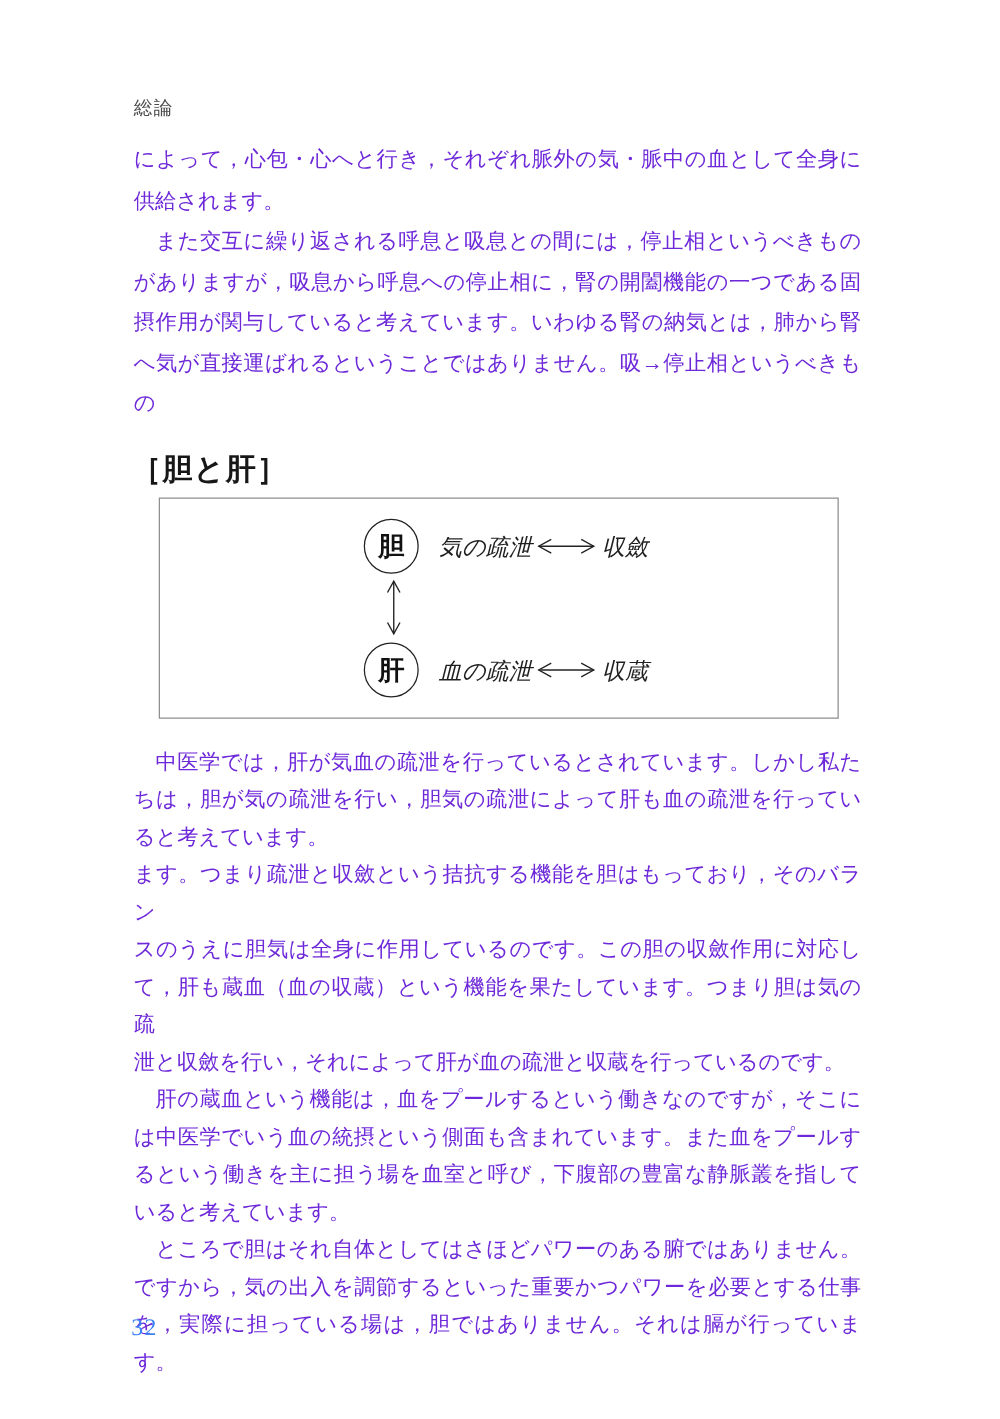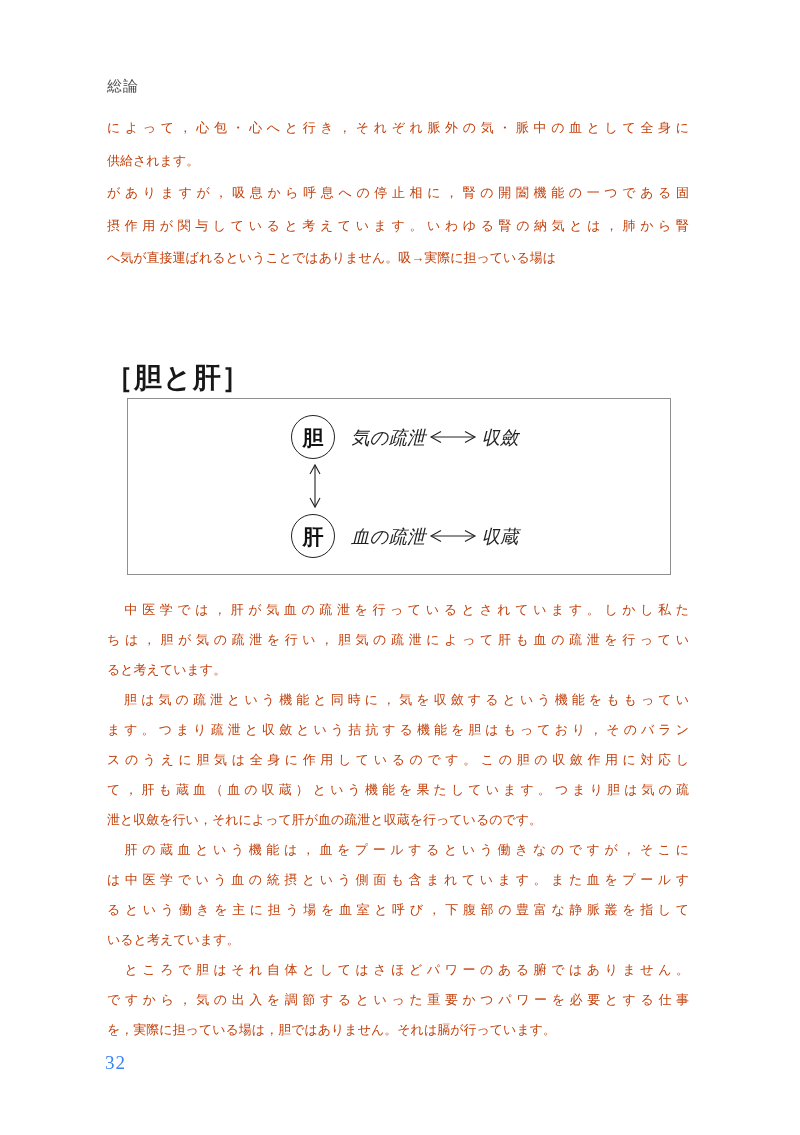--- a/index.html
+++ b/index.html
@@ -11,36 +11,36 @@
     font-family:"Liberation Serif","DejaVu Serif",serif;
     color:#1f1f1f;
   }
   .running-header{
     position:absolute;left:107px;top:77px;
     font-family:"Liberation Sans","DejaVu Sans",sans-serif;
     font-size:15px;color:#4a4a4a;letter-spacing:1px;
   }
   .textblock{
     position:absolute;left:107px;width:582px;
-    font-size:13px;color:#c2410c;
+    font-size:17px;color:#6d28d9;
   }
   #block1{top:112px;}
   #block1 .tline{line-height:32.5px;}
   #block2{top:595px;}
   #block2 .tline{line-height:30px;}
   .tline{
     text-align:justify;
     text-align-last:justify;
     text-justify:inter-ideograph;
   }
   .para .tline:last-child{text-align-last:left;}
   .section-heading{
     position:absolute;left:105px;top:359px;margin:0;
     font-family:"Liberation Sans","DejaVu Sans",sans-serif;
-    font-size:28px;font-weight:700;color:#171717;
+    font-size:24px;font-weight:700;color:#171717;
     letter-spacing:1px;
   }
   .diagram-box{
     position:absolute;left:127px;top:398px;
     width:544px;height:177px;
     border:1.5px solid #8f8f8f;
     background:#ffffff;
     box-sizing:border-box;
   }
   .diagram-row{
@@ -79,23 +79,24 @@
 <div class="page">
 
   <div class="running-header">総論</div>
 
   <div class="textblock" id="block1">
     <div class="para">
         <div class="tline">によって，心包・心へと行き，それぞれ脈外の気・脈中の血として全身に</div>
         <div class="tline">供給されます。</div>
       </div>
     <div class="para">
+        <div class="tline">　また交互に繰り返される呼息と吸息との間には，停止相というべきもの</div>
         <div class="tline">がありますが，吸息から呼息への停止相に，腎の開闔機能の一つである固</div>
         <div class="tline">摂作用が関与していると考えています。いわゆる腎の納気とは，肺から腎</div>
-        <div class="tline">へ気が直接運ばれるということではありません。吸→実際に担っている場は</div>
+        <div class="tline">へ気が直接運ばれるということではありません。吸→停止相というべきもの</div>
       </div>
   </div>
 
   <h2 class="section-heading">［胆と肝］</h2>
 
   <div class="diagram-box">
 
     <div class="diagram-row" id="dia-row-top">
       <div class="circle-node">
         <span>胆</span>
@@ -130,21 +131,20 @@
 
   </div>
 
   <div class="textblock" id="block2">
     <div class="para">
         <div class="tline">　中医学では，肝が気血の疏泄を行っているとされています。しかし私た</div>
         <div class="tline">ちは，胆が気の疏泄を行い，胆気の疏泄によって肝も血の疏泄を行ってい</div>
         <div class="tline">ると考えています。</div>
       </div>
     <div class="para">
-        <div class="tline">　胆は気の疏泄という機能と同時に，気を収斂するという機能をももってい</div>
         <div class="tline">ます。つまり疏泄と収斂という拮抗する機能を胆はもっており，そのバラン</div>
         <div class="tline">スのうえに胆気は全身に作用しているのです。この胆の収斂作用に対応し</div>
         <div class="tline">て，肝も蔵血（血の収蔵）という機能を果たしています。つまり胆は気の疏</div>
         <div class="tline">泄と収斂を行い，それによって肝が血の疏泄と収蔵を行っているのです。</div>
       </div>
     <div class="para">
         <div class="tline">　肝の蔵血という機能は，血をプールするという働きなのですが，そこに</div>
         <div class="tline">は中医学でいう血の統摂という側面も含まれています。また血をプールす</div>
         <div class="tline">るという働きを主に担う場を血室と呼び，下腹部の豊富な静脈叢を指して</div>
         <div class="tline">いると考えています。</div>

